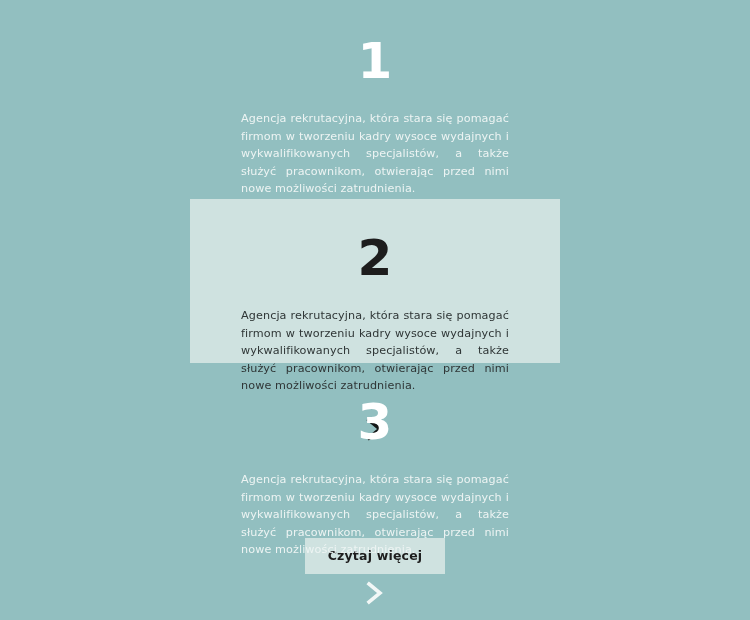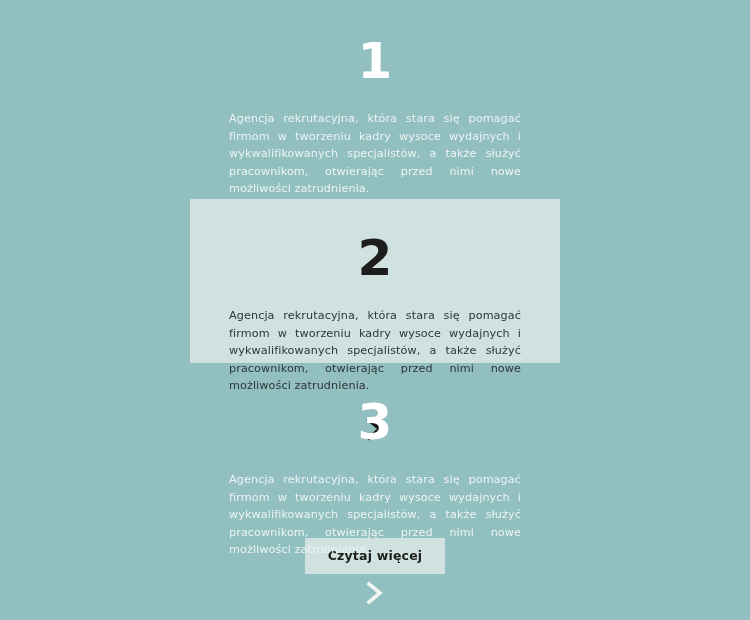--- a/index.html
+++ b/index.html
@@ -45,21 +45,21 @@
     margin: 0 0 22px 0;
     height: 52px;
   }
   .step-text {
     font-family: "DejaVu Sans", sans-serif;
     font-size: 11.2px;
     line-height: 17.5px;
     color: #edf4f3;
     text-align: justify;
     text-align-last: left;
-    margin: 4px;
+    margin: 16px;
     letter-spacing: 0.1px;
   }
   .chevron {
     display: block;
     margin: 19px auto 0 auto;
     width: 26px;
     height: 30px;
     line-height: 0;
     background: none;
     border: 0;

